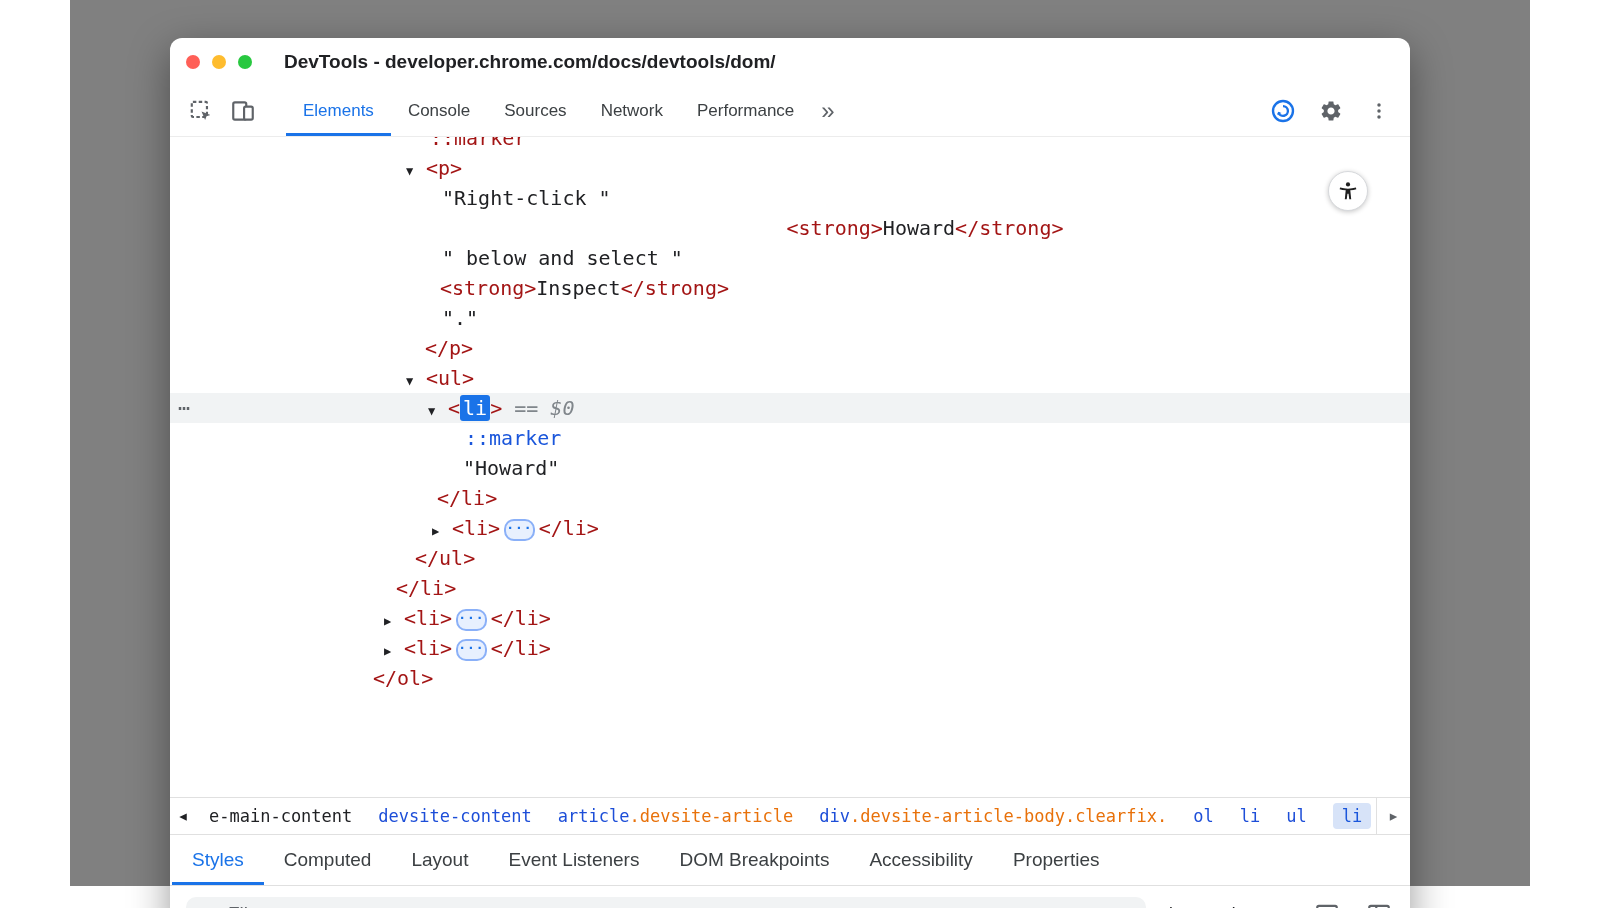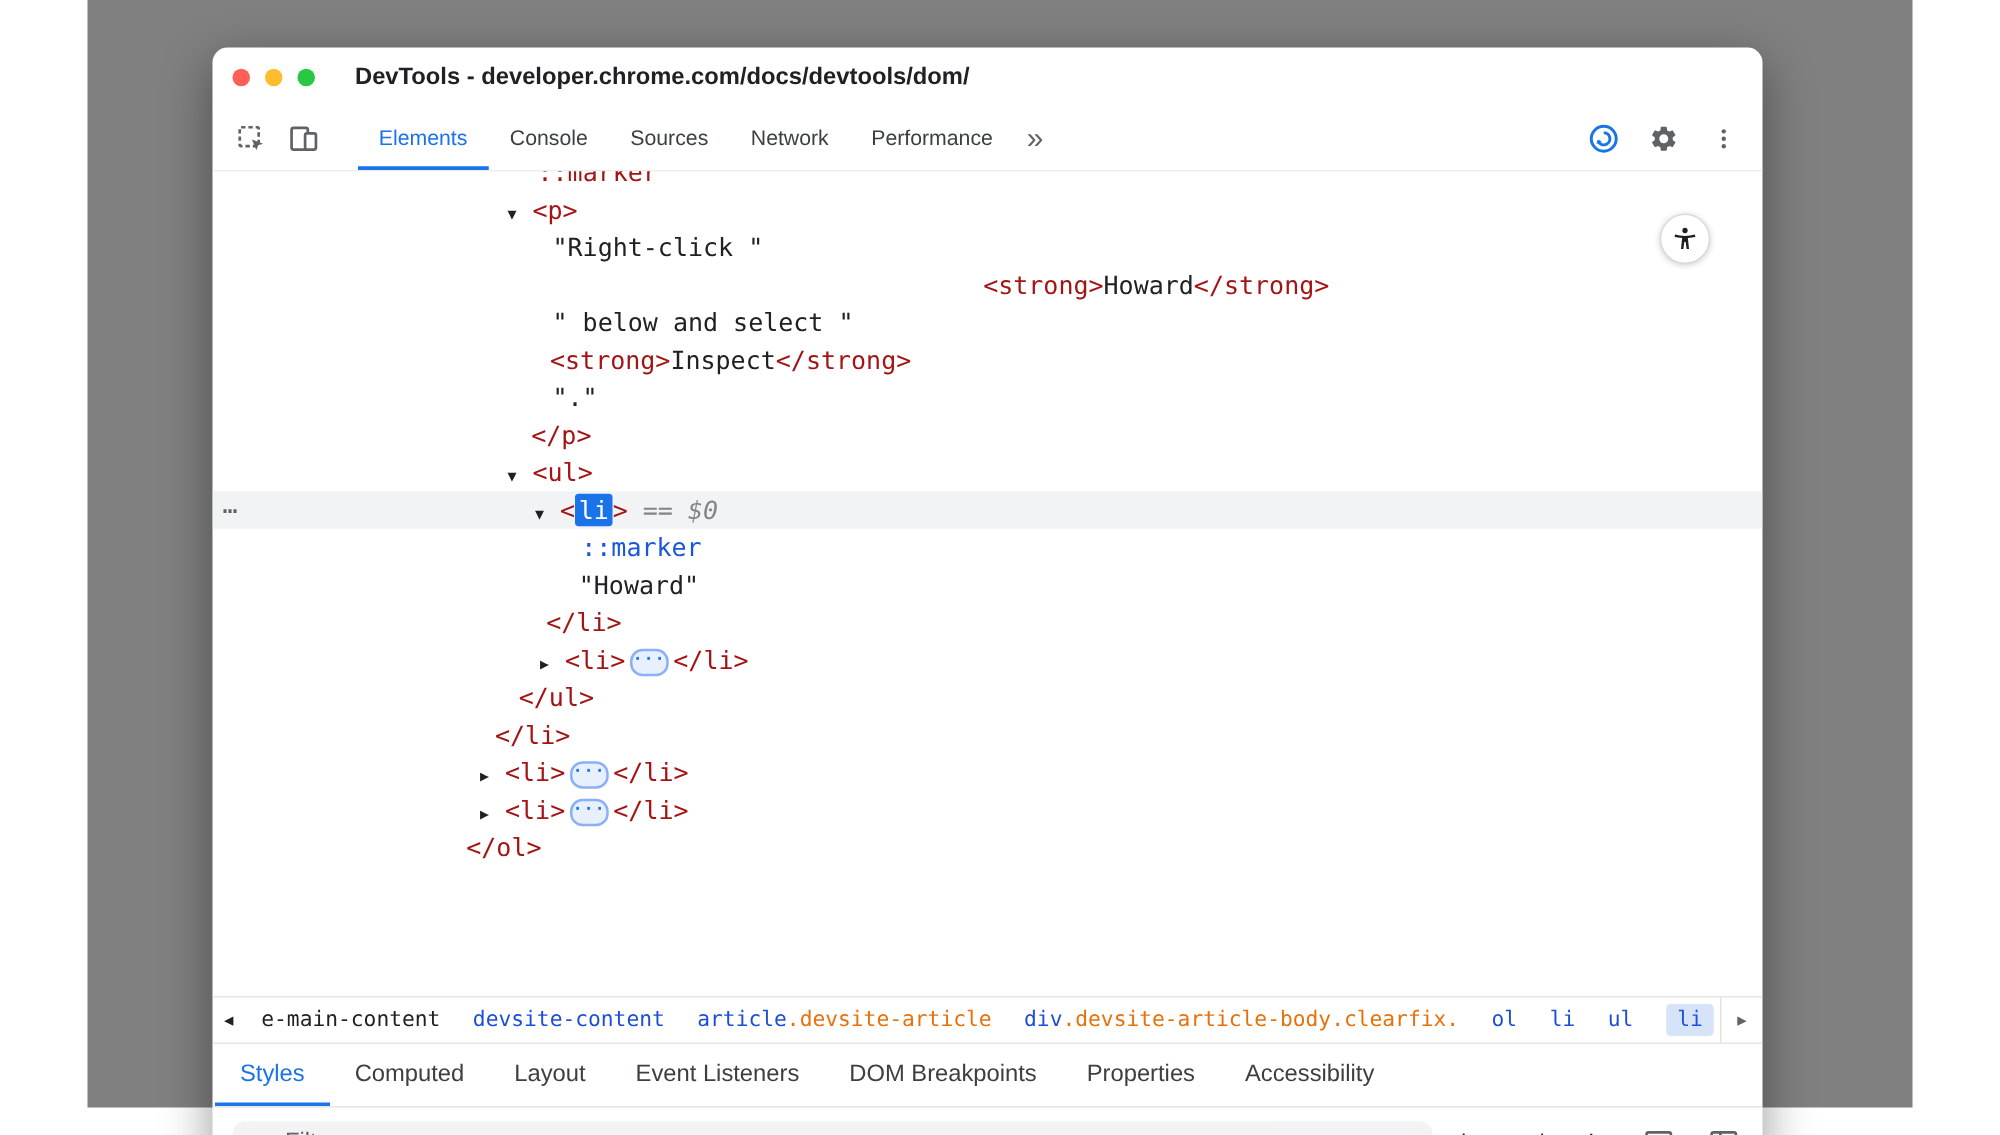--- a/index.html
+++ b/index.html
@@ -182,22 +182,22 @@
       </div>
     <button class="crumb-nav right">▸</button>
   </div>
 
   <div class="ptabs">
       <div class="ptab active">Styles</div>
       <div class="ptab">Computed</div>
       <div class="ptab">Layout</div>
       <div class="ptab">Event Listeners</div>
       <div class="ptab">DOM Breakpoints</div>
+      <div class="ptab">Accessibility</div>
       <div class="ptab">Properties</div>
-      <div class="ptab">Accessibility</div>
     </div>
 
   <div class="filterbar">
     <div class="filterinput">
       <span style="display:flex;">
         <svg width="18" height="18" viewBox="0 0 24 24" fill="none" stroke="#5f6368" stroke-width="2">
           <path d="M4 5h16l-6.2 7v5l-3.6 2.5v-7.5z"></path>
         </svg>
       </span>
       <input placeholder="Filter" style="">

